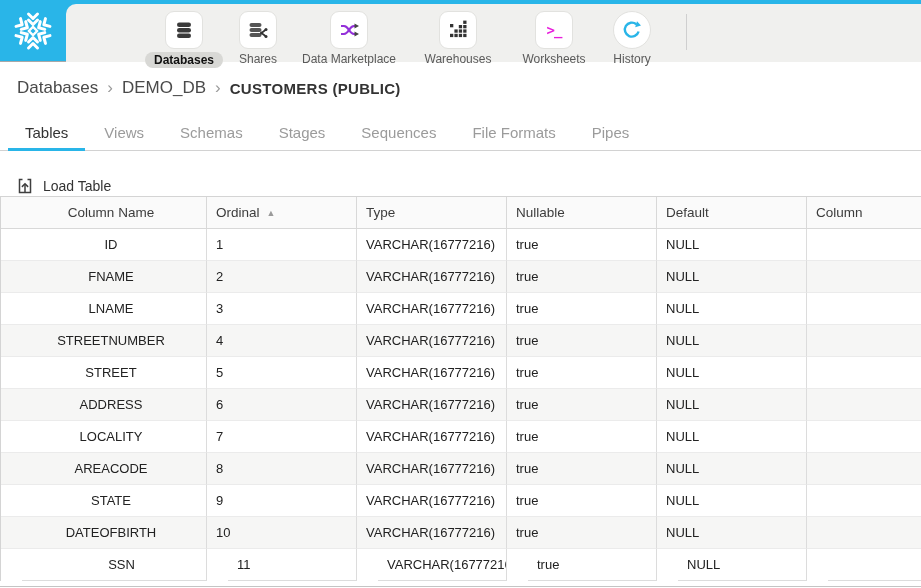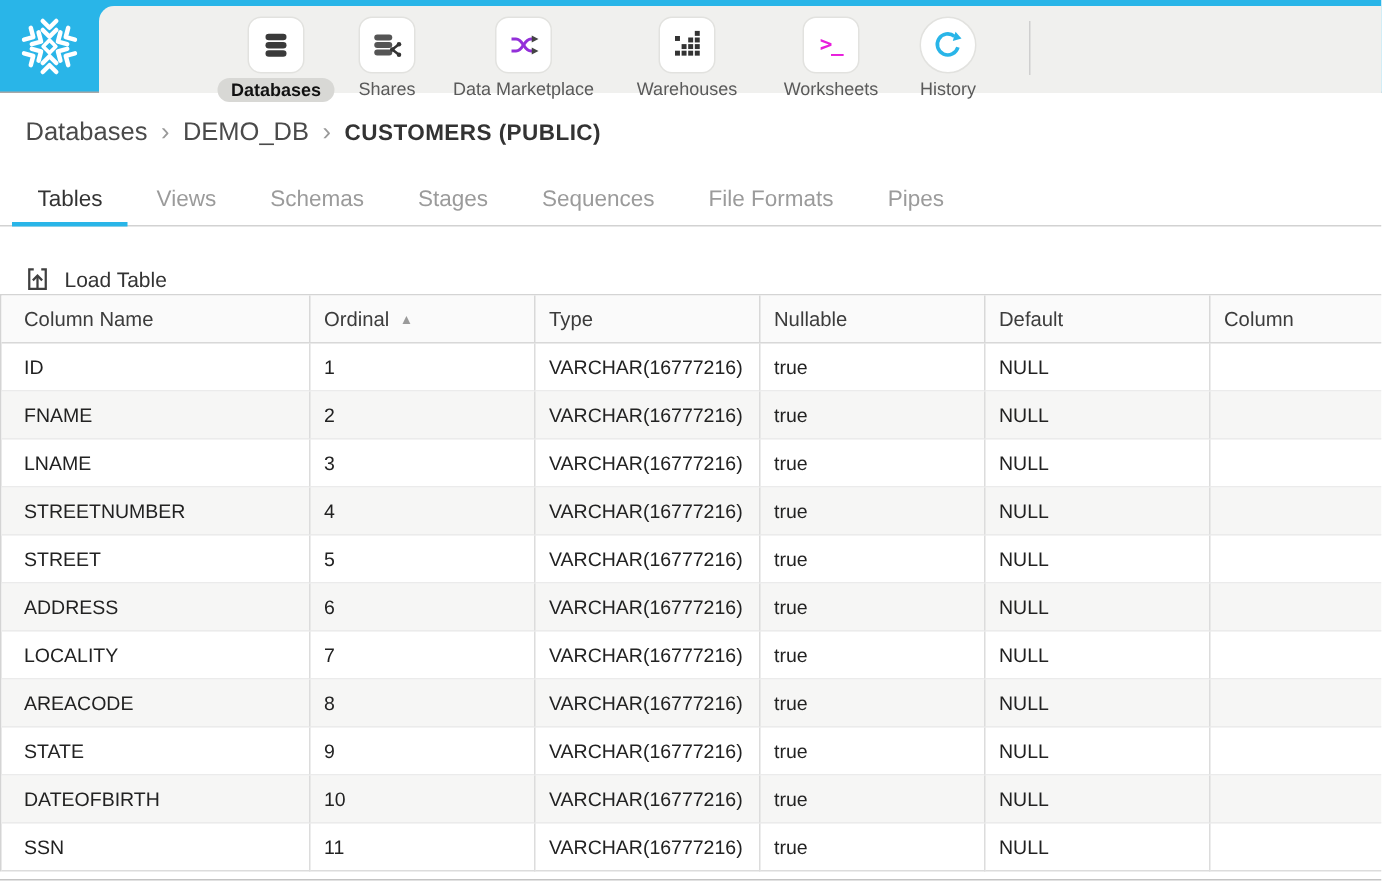--- a/index.html
+++ b/index.html
@@ -50,28 +50,28 @@
   .toolbar { height: 45px; display: flex; align-items: flex-end; padding-left: 15px; }
   .load-table { display: flex; align-items: center; cursor: pointer; }
   .load-table-label { font-size: 14px; color: #333; margin-left: 8px; }
 
   
   .grid { border-top: 1px solid #d4d4d4; border-left: 1px solid #d4d4d4; }
   .tr, .thead { display: grid; grid-template-columns: 206px 150px 150px 150px 150px auto; }
   .thead { background: #fafafa; border-bottom: 1px solid #d8d8d8; }
   .th { height: 31px; line-height: 31px; font-size: 13.5px; color: #3c3c3c;
     padding-left: 9px; border-right: 1px solid #d8d8d8; white-space: nowrap; overflow: hidden; }
-  .th:first-child, .td:first-child { padding-left: 15px; }
+  .th:first-child, .td:first-child { padding-left: 15px; text-align: center; }
   .th:last-child, .td:last-child { border-right: none; }
   .sort-arrow { font-size: 9px; color: #9a9a9a; margin-left: 7px; vertical-align: 1px; }
   .td { height: 32px; line-height: 32px; font-size: 13px; color: #222;
     padding-left: 9px; border-right: 1px solid #dcdcdc; border-bottom: 1px solid #ebebeb;
     white-space: nowrap; overflow: hidden; }
   .tr:nth-child(even) { background: #f6f6f5; }
-  .tr:last-child .td { border-bottom: 1px solid #dcdcdc; }
+  .tr:last-child .td { border-bottom: 1px solid #dcdcdc; margin-left: 21px; }
   .bottom-rule { height: 1px; background: #c4c4c4; margin-top: 5px; }
 </style>
 </head>
 <body>
 
 <div class="header">
   <div class="logo">
     <svg width="40" height="40" viewBox="-20 -20 40 40">
       <g stroke="#fff" stroke-width="3" fill="none" stroke-linecap="round" stroke-linejoin="round">
         <g transform="rotate(0)">

